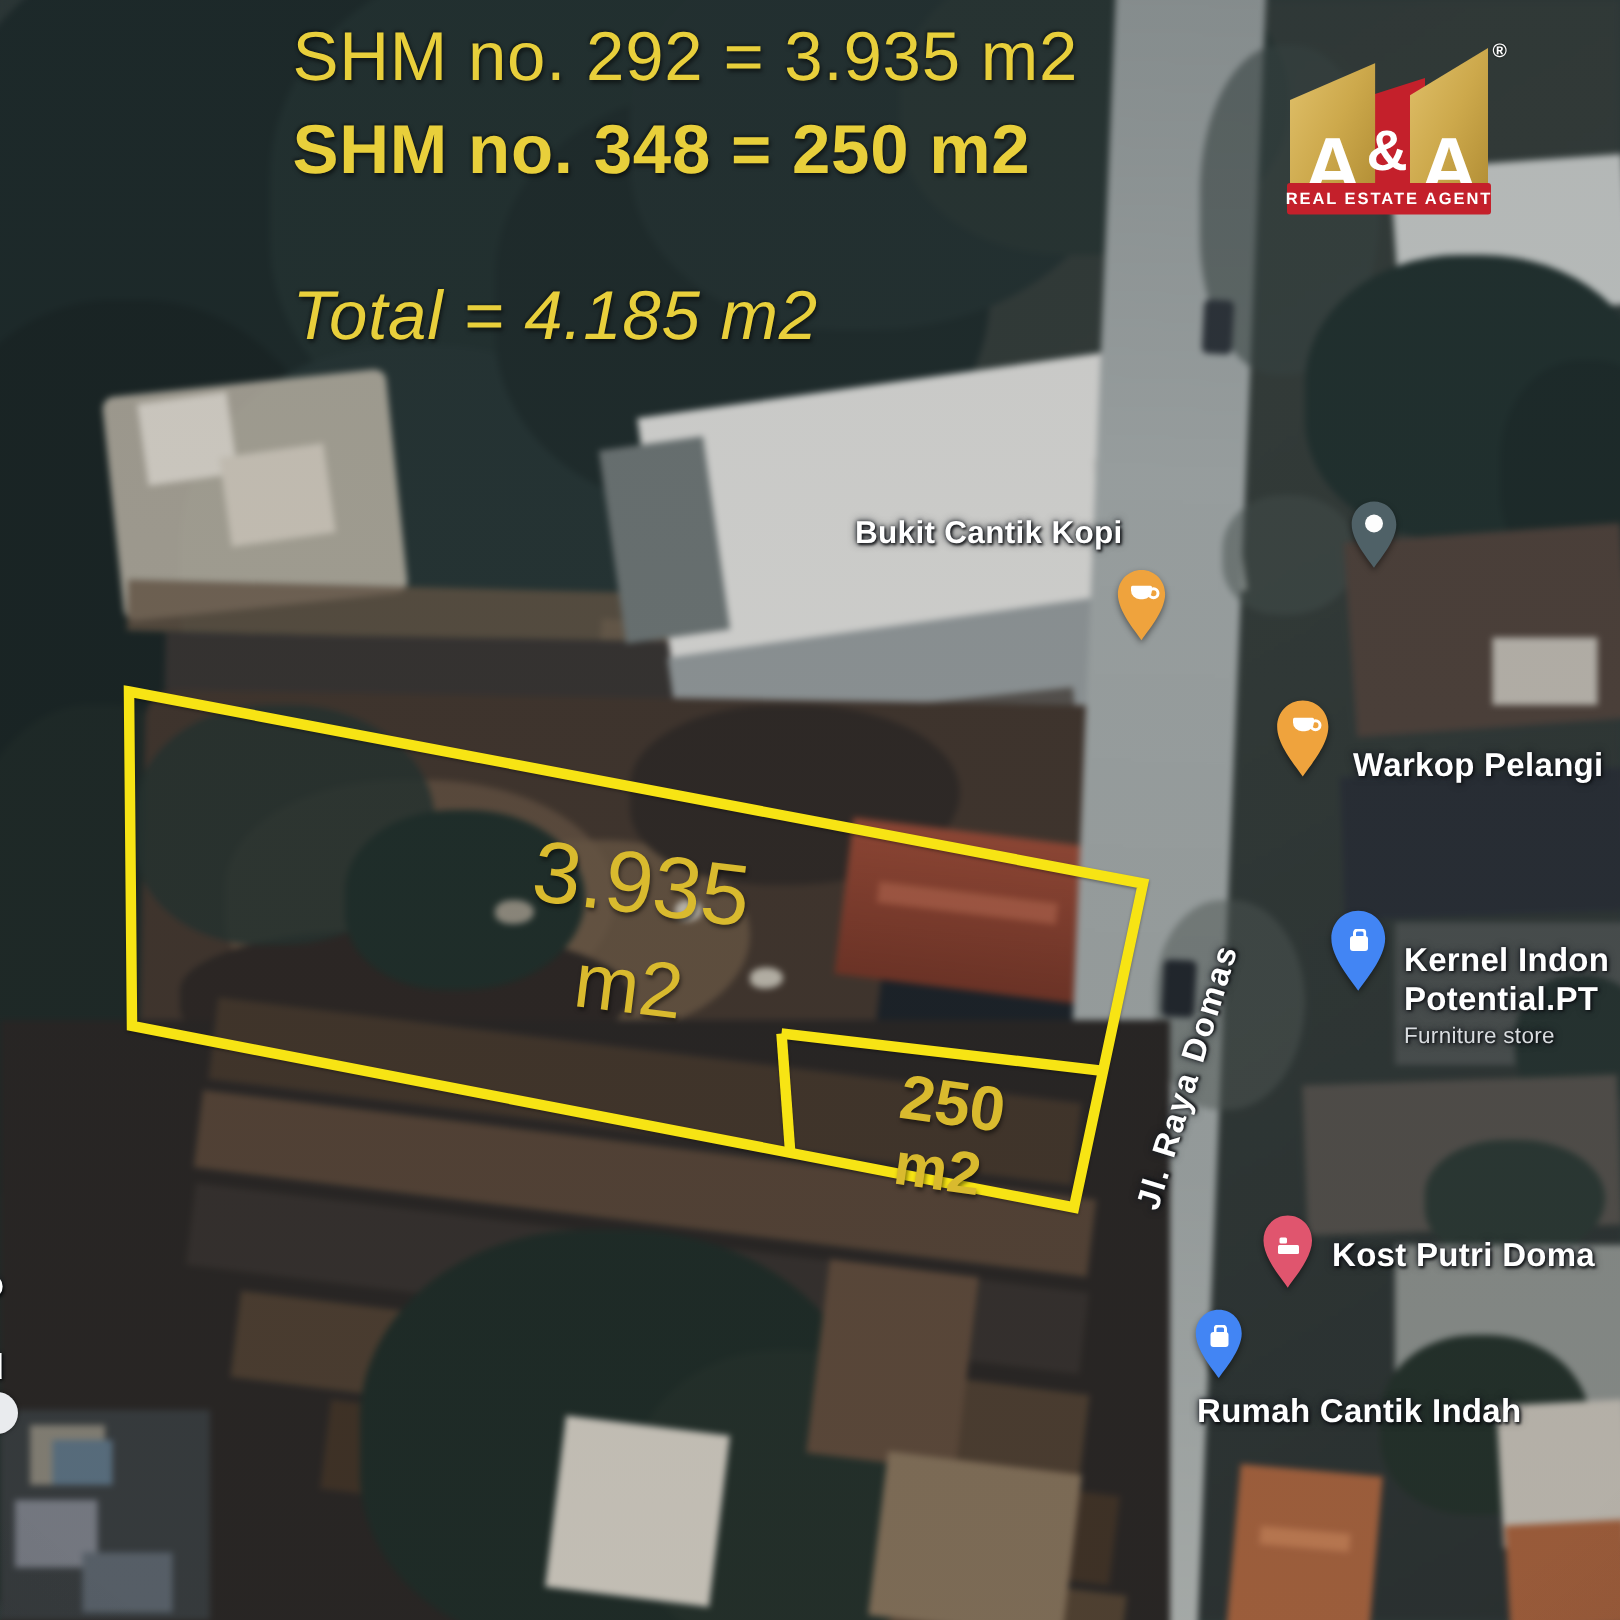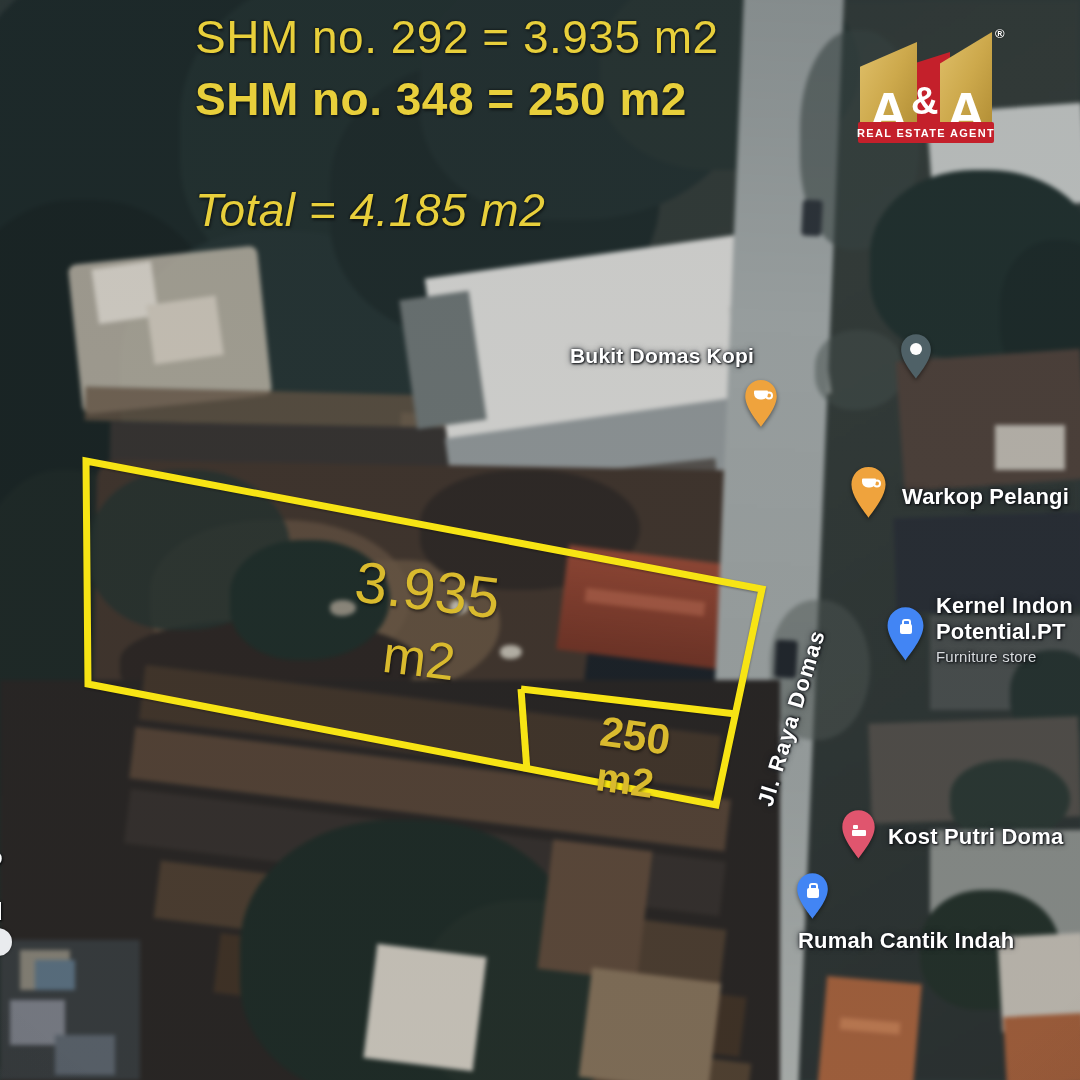--- a/index.html
+++ b/index.html
@@ -199,23 +199,23 @@
       </svg>
     <span class="glyph g-bed"></span>
   </div>
   <div class="pin" style="left:795px;top:871px;width:35px;height:51px;">
     <svg viewBox="0 0 24 34">
         <path fill="#4285f4" d="M12 1C6 1 1.5 5.8 1.5 11.8c0 7.6 8 16.6 10.5 20.4 2.5-3.8 10.5-12.8 10.5-20.4C22.5 5.8 18 1 12 1Z"></path>
       </svg>
     <span class="glyph g-bag"></span>
   </div>
 
-  <div class="mlabel z7" style="left:570px;top:344px;font-size:21px;">Bukit Domas Kopi</div>
-  <div class="mlabel z7" style="left:902px;top:484px;">Warkop Pelangi</div>
-  <div class="mlabel z7" style="left:936px;top:593px;">
+  <div class="mlabel z7" style="left:570px;top:344px;font-size:21px;">Bukit Cantik Kopi</div>
+  <div class="mlabel z7" style="left:902px;top:497px;">Warkop Pelangi</div>
+  <div class="mlabel z7" style="left:936px;top:627px;">
     <span>Kernel Indon</span><br>
     <span>Potential.PT</span>
     <span class="sub">Furniture store</span>
   </div>
   <div class="mlabel z7" style="left:888px;top:824px;">Kost Putri Doma</div>
   <div class="mlabel z7" style="left:798px;top:928px;">
     <span>Rumah Cantik Indah</span>
   </div>
   <div class="street z7" style="left:700px;top:705px;">Jl. Raya Domas</div>
 

